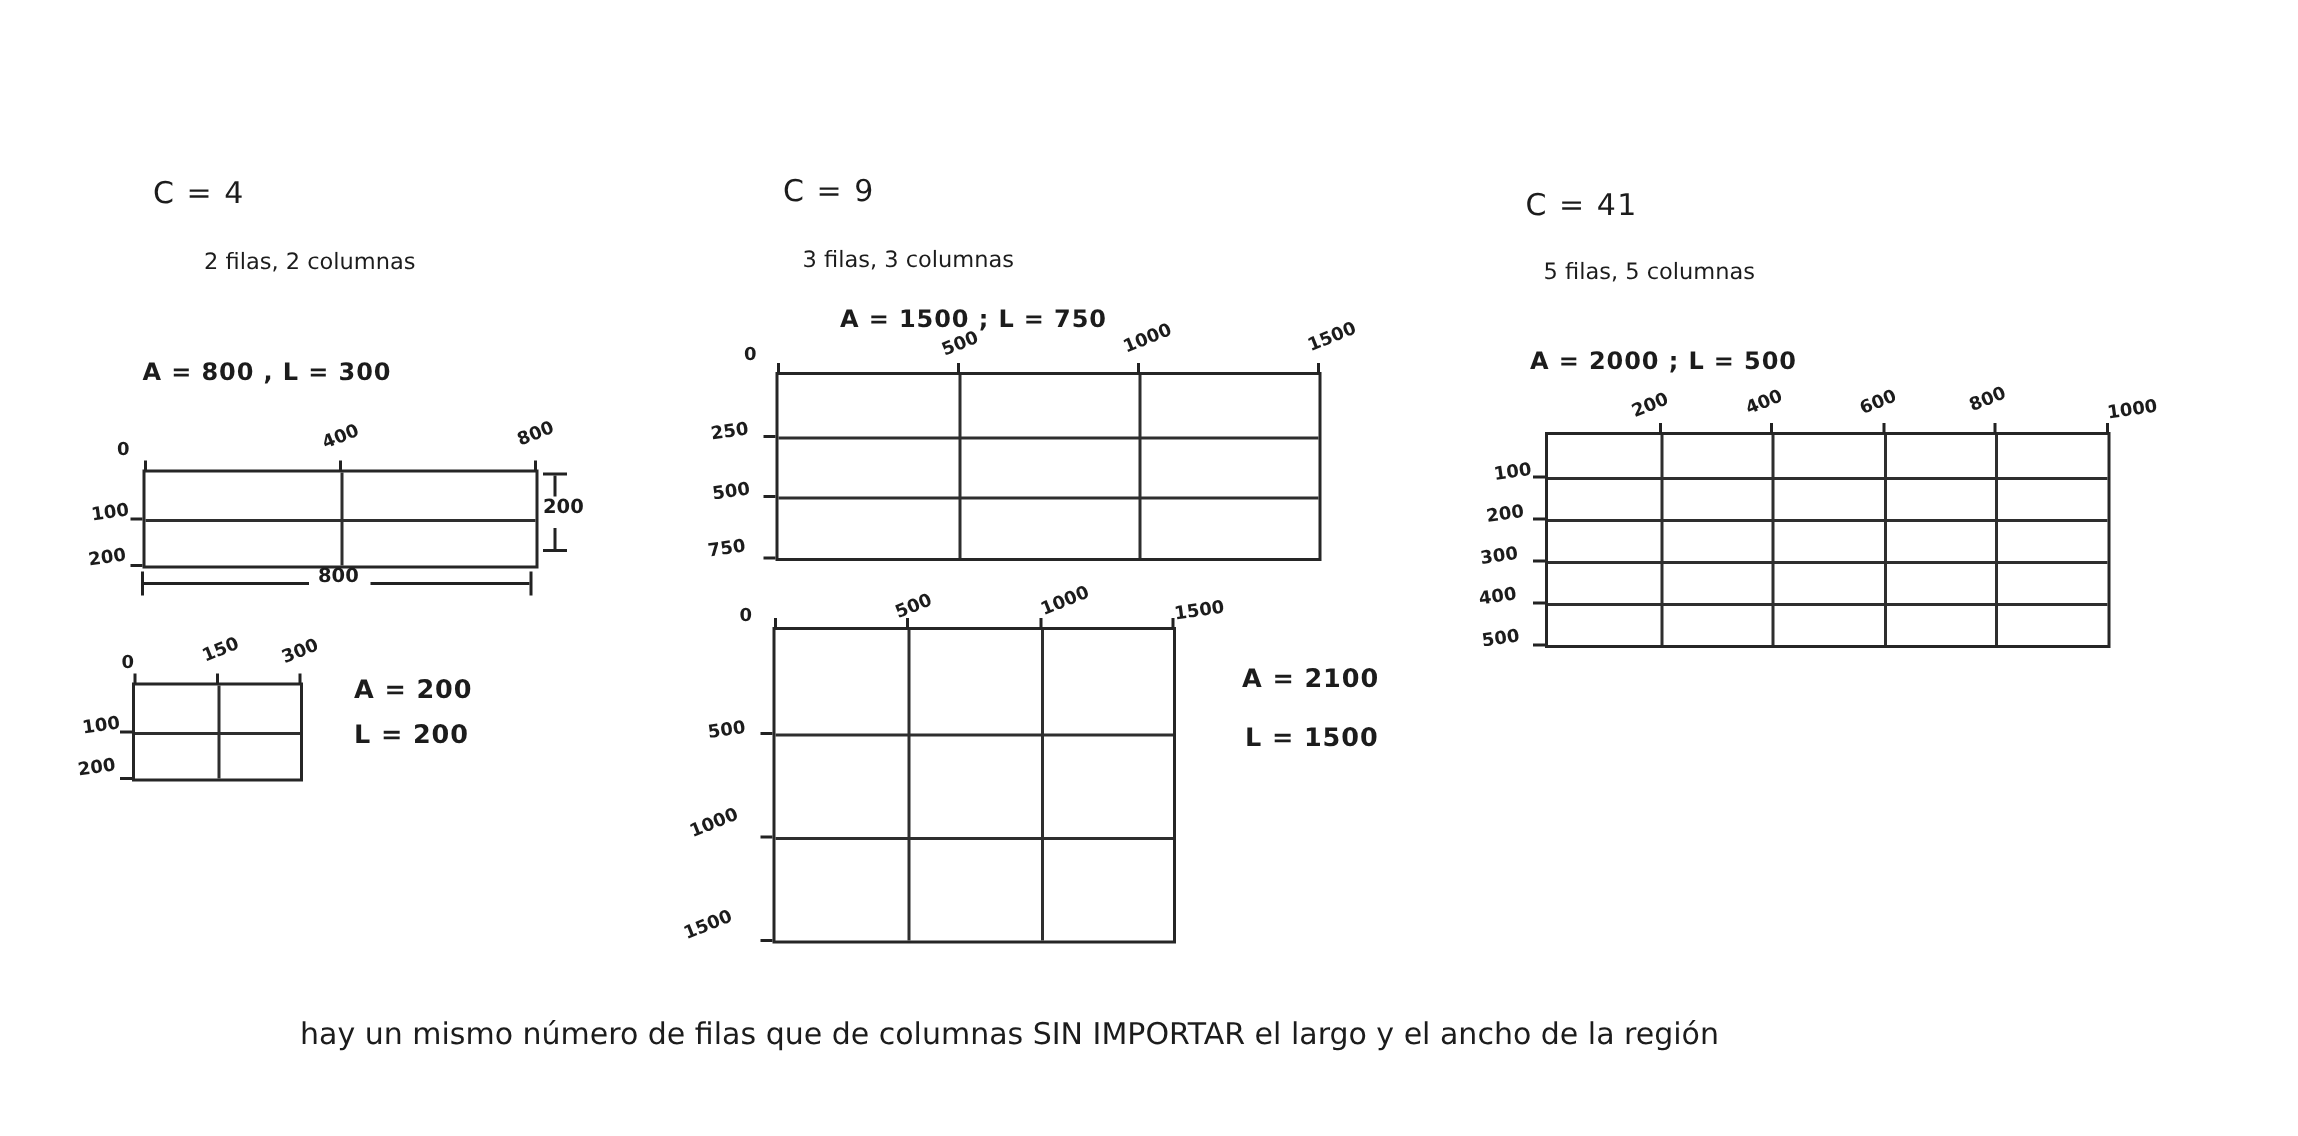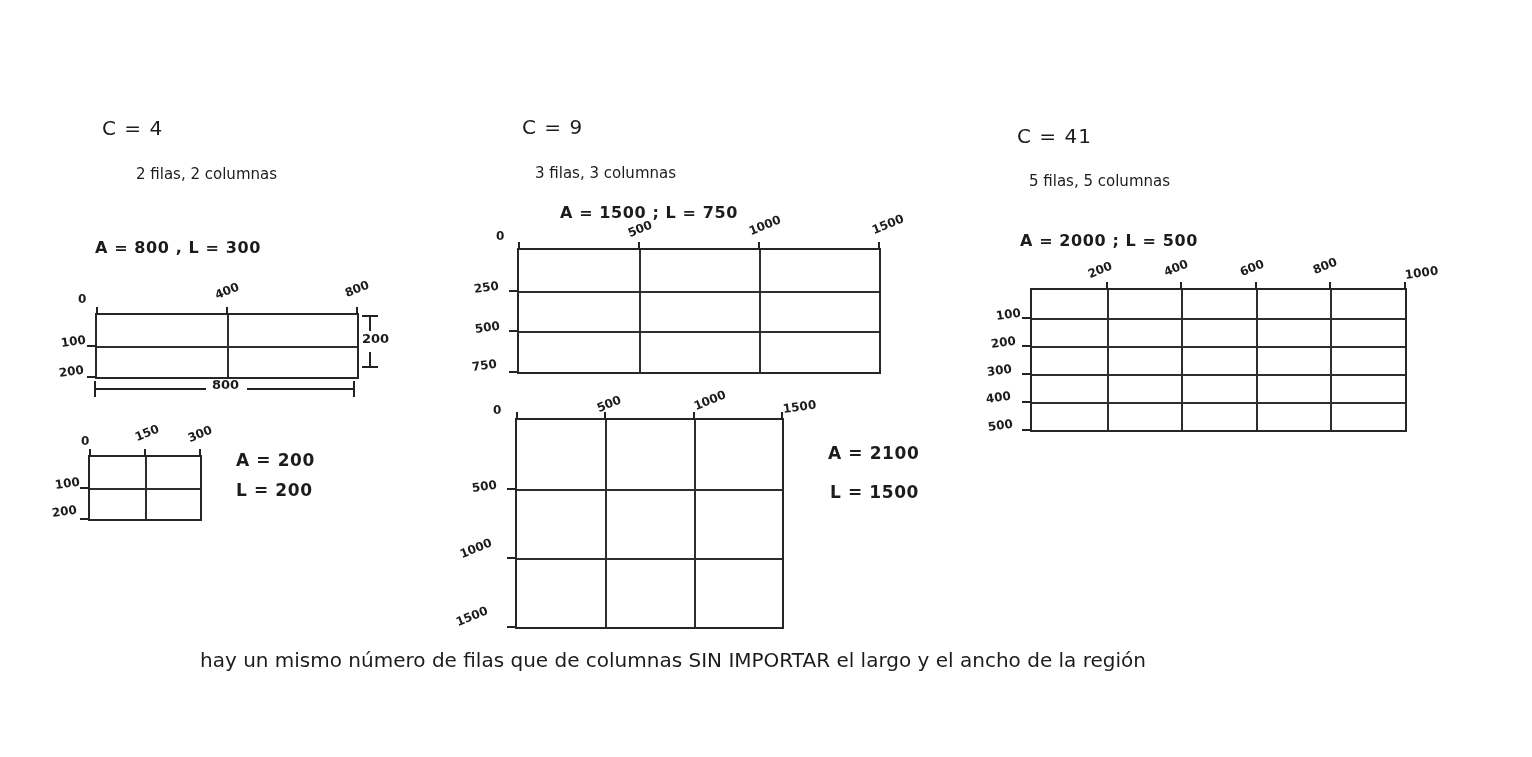--- a/index.html
+++ b/index.html
@@ -160,15 +160,15 @@
     <span class="tlab rot" style="left:1243px;top:265px;">600</span>
     <span class="tlab rot" style="left:1316px;top:263px;">800</span>
     <span class="tlab rot-s" style="left:1406px;top:268px;">1000</span>
     <span class="tlab rot-s" style="left:997px;top:309px;">100</span>
     <span class="tlab rot-s" style="left:992px;top:337px;">200</span>
     <span class="tlab rot-s" style="left:988px;top:365px;">300</span>
     <span class="tlab rot-s" style="left:987px;top:392px;">400</span>
     <span class="tlab rot-s" style="left:989px;top:420px;">500</span>
   </div>
 
-  <div class="abs footer-line" style="left:200px;top:648px;">hay un mismo número de filas que de columnas SIN IMPORTAR el largo y el ancho de la región</div>
+  <div class="abs footer-line" style="left:200px;top:677px;">hay un mismo número de filas que de columnas SIN IMPORTAR el largo y el ancho de la región</div>
 
 </div>
 
 </body></html>

